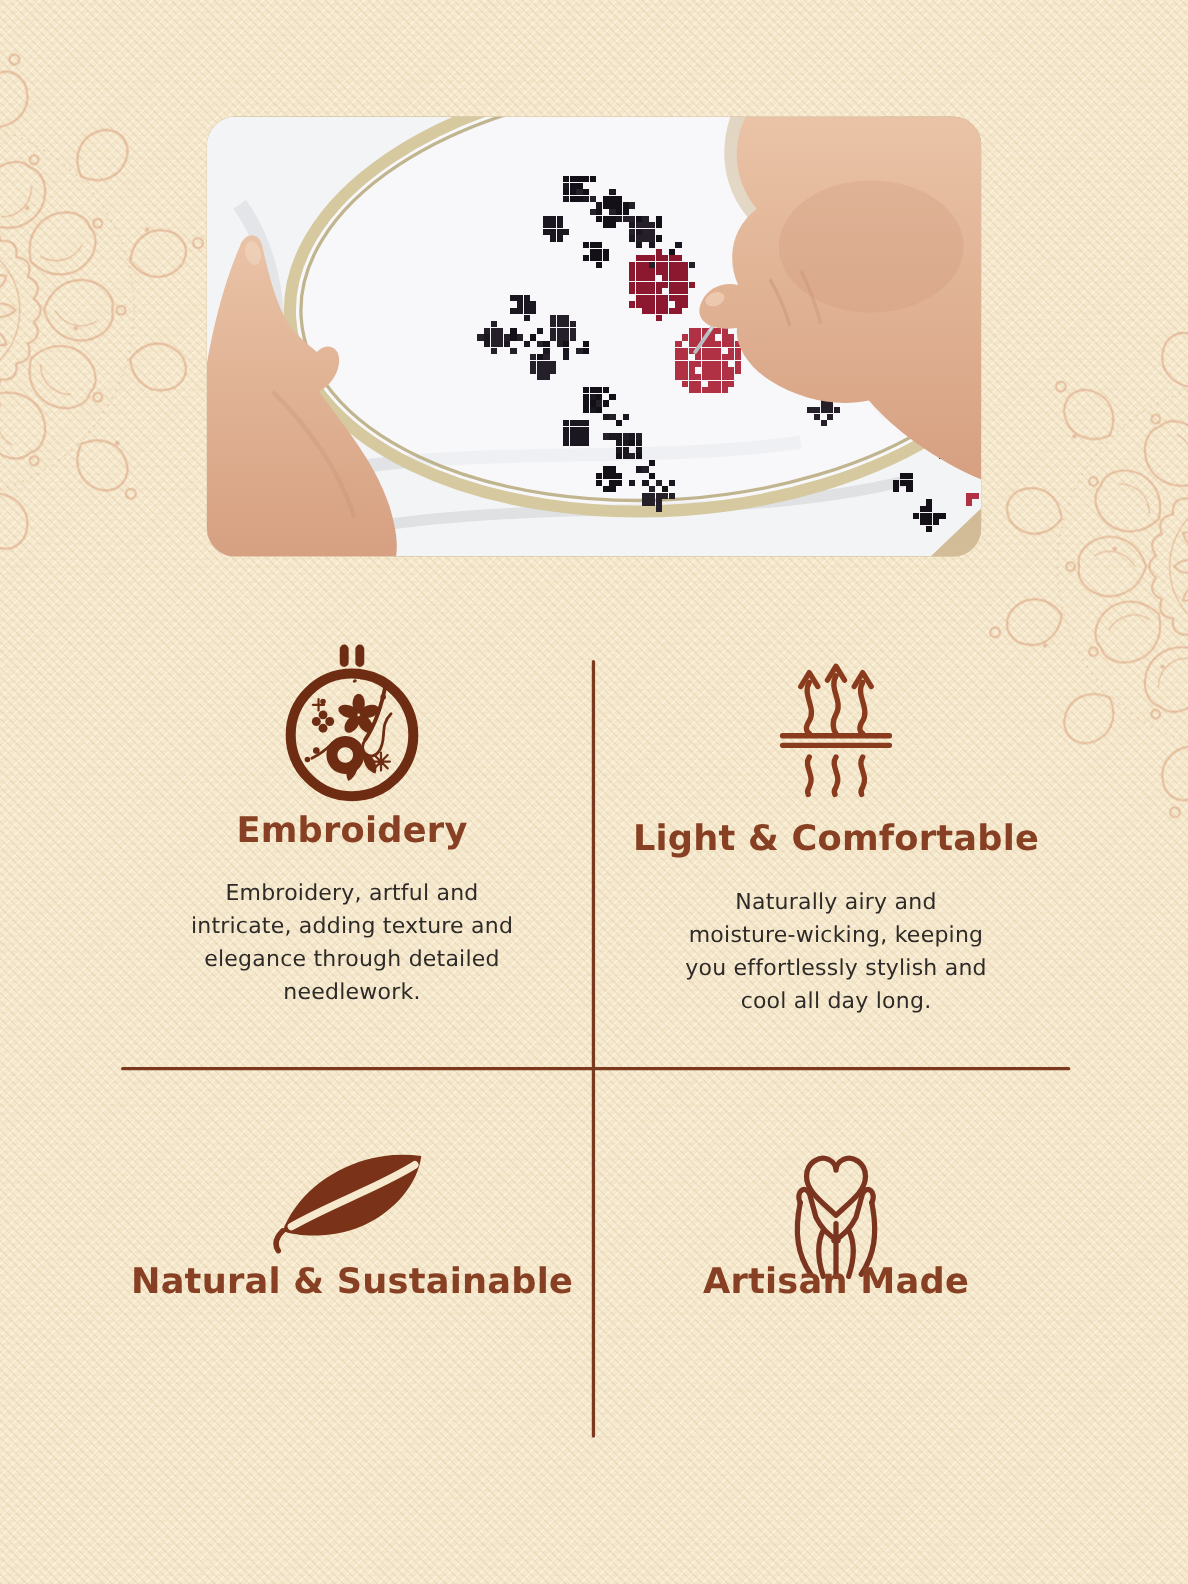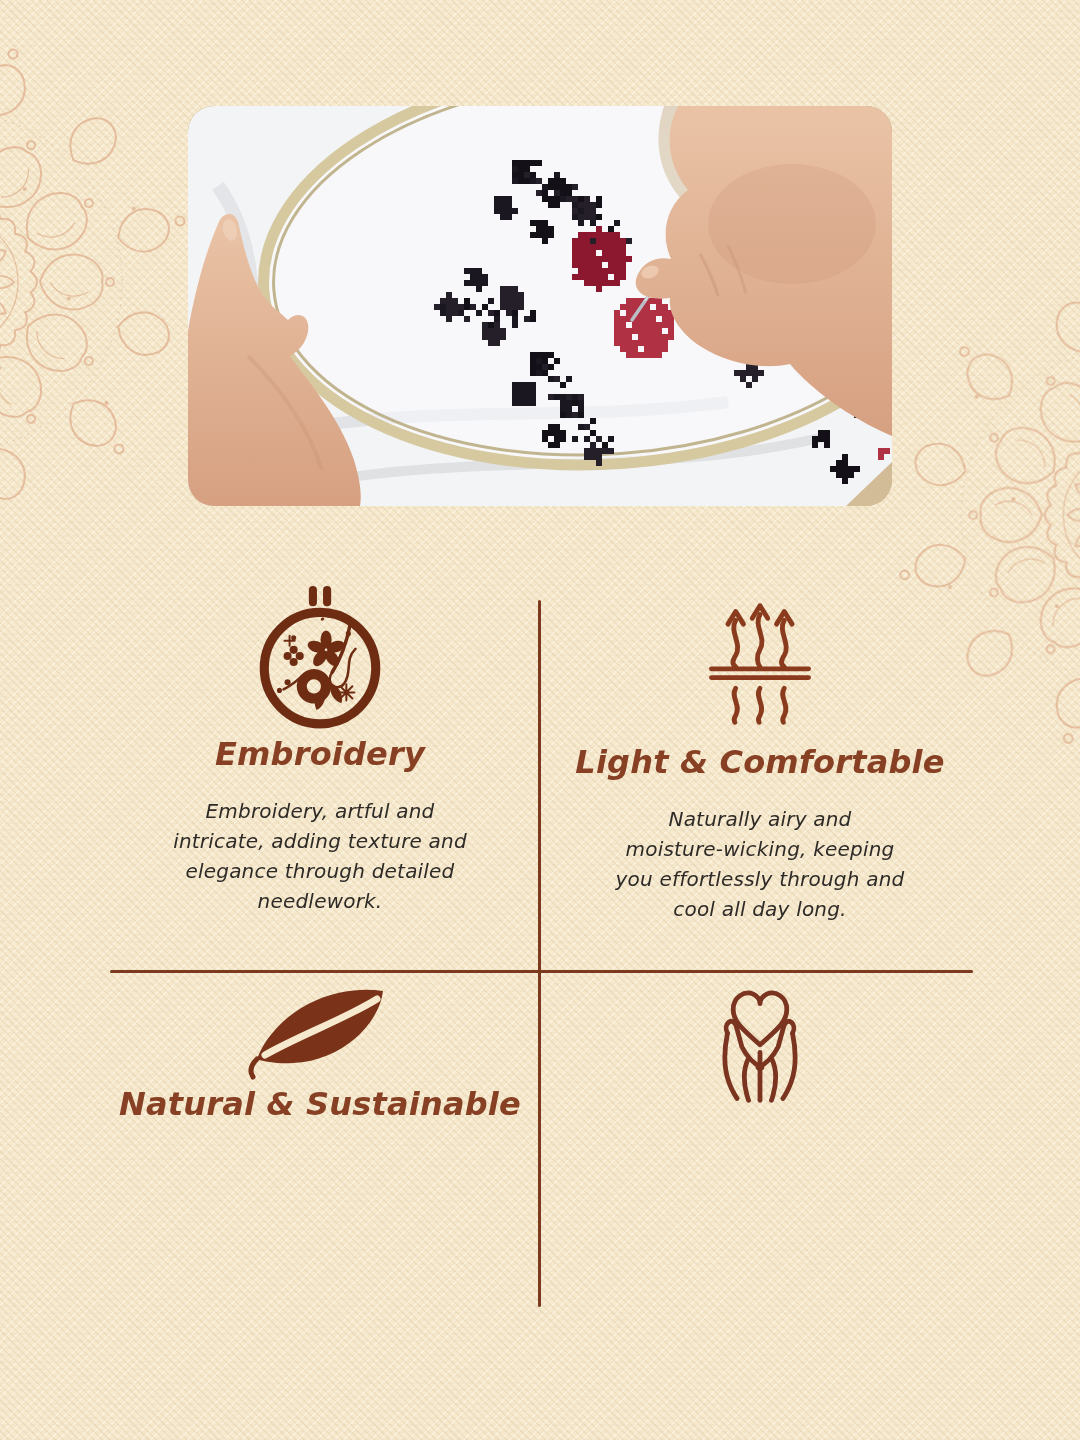--- a/index.html
+++ b/index.html
@@ -13,25 +13,25 @@
       repeating-linear-gradient(0deg, rgba(208,182,140,.07) 0 2px, rgba(0,0,0,0) 2px 7px);
   }
   .bg-decor{position:absolute;inset:0;pointer-events:none;}
   .hero{
     position:absolute;left:188px;top:106px;width:704px;height:400px;
     border-radius:26px;overflow:hidden;background:#c9b089;
   }
   .hero svg{display:block;}
   .features{
     position:absolute;left:100px;top:585px;width:880px;height:736px;
-    display:grid;grid-template-columns:440px 440px;grid-template-rows:386px 350px;font-style:italic;
+    display:grid;grid-template-columns:440px 440px;grid-template-rows:386px 350px;
   }
   .cell{display:flex;flex-direction:column;align-items:center;text-align:center;}
   .cell .iconbox{height:150px;display:flex;align-items:flex-start;justify-content:center;}
-  .cell.row2{}
+  .cell.row2{padding-top:28px;margin-top:32px;}
   .cell.row2 .iconbox{height:114px;}
   .feature-title{
     margin:2px 0 0 0;font-size:32px;font-weight:bold;color:#874023;letter-spacing:.2px;line-height:1.1;
   }
   .feature-desc{
     margin:24px 0 0 0;max-width:436px;font-size:20px;line-height:1.5;color:#2e2a27;
     white-space:pre-line;letter-spacing:.2px;
   }
   .divider-h{position:absolute;left:110px;top:970px;width:863px;height:3px;background:#7b3a1e;border-radius:2px;}
   .divider-v{position:absolute;left:538px;top:600px;width:3px;height:707px;background:#7b3a1e;border-radius:2px;}
@@ -928,21 +928,21 @@
             <path d="M87,30 L95,17 L103,30"></path>
             <path d="M45,96 C39,105 51,113 45,124 C43,127 43,129 44,131"></path>
             <path d="M70,96 C64,105 76,113 70,124 C68,127 68,129 69,131"></path>
             <path d="M95,96 C89,105 101,113 95,124 C93,127 93,129 94,131"></path>
           </g>
         </svg>
       </div>
       <h3 class="feature-title">Light &amp; Comfortable</h3>
       <p class="feature-desc">Naturally airy and
 moisture-wicking, keeping
-you effortlessly through and
+you effortlessly stylish and
 cool all day long.</p>
     </div>
 
     <div class="cell row2">
       <div class="iconbox">
         <svg width="150" height="112" viewBox="0 0 150 112">
           <path d="M12,88 C28,46 80,12 138,20 C134,54 96,90 48,92 C34,93 20,91 12,88 Z" fill="#7a3318"></path>
           <path d="M20,84 C55,64 100,48 132,28" stroke="#f6e9cd" stroke-width="7" fill="none" stroke-linecap="round"></path>
           <path d="M12,88 C6,94 4,100 8,106" stroke="#7a3318" stroke-width="5" fill="none" stroke-linecap="round"></path>
         </svg>
@@ -958,16 +958,17 @@
             <path d="M70,82 V132"></path>
             <path d="M36,62 C31,52 41,44 45,54 L51,76 C57,88 64,94 72,98"></path>
             <path d="M36,62 C30,92 34,112 46,130"></path>
             <path d="M58,132 C52,114 52,100 58,88"></path>
             <path d="M104,62 C109,52 99,44 95,54 L89,76 C83,88 76,94 68,98"></path>
             <path d="M104,62 C110,92 106,112 94,130"></path>
             <path d="M82,132 C88,114 88,100 82,88"></path>
           </g>
         </svg>
       </div>
+      <h3 class="feature-title">Artisan Made</h3>
     </div>
 
   </div>
 </div>
 
 </body></html>

